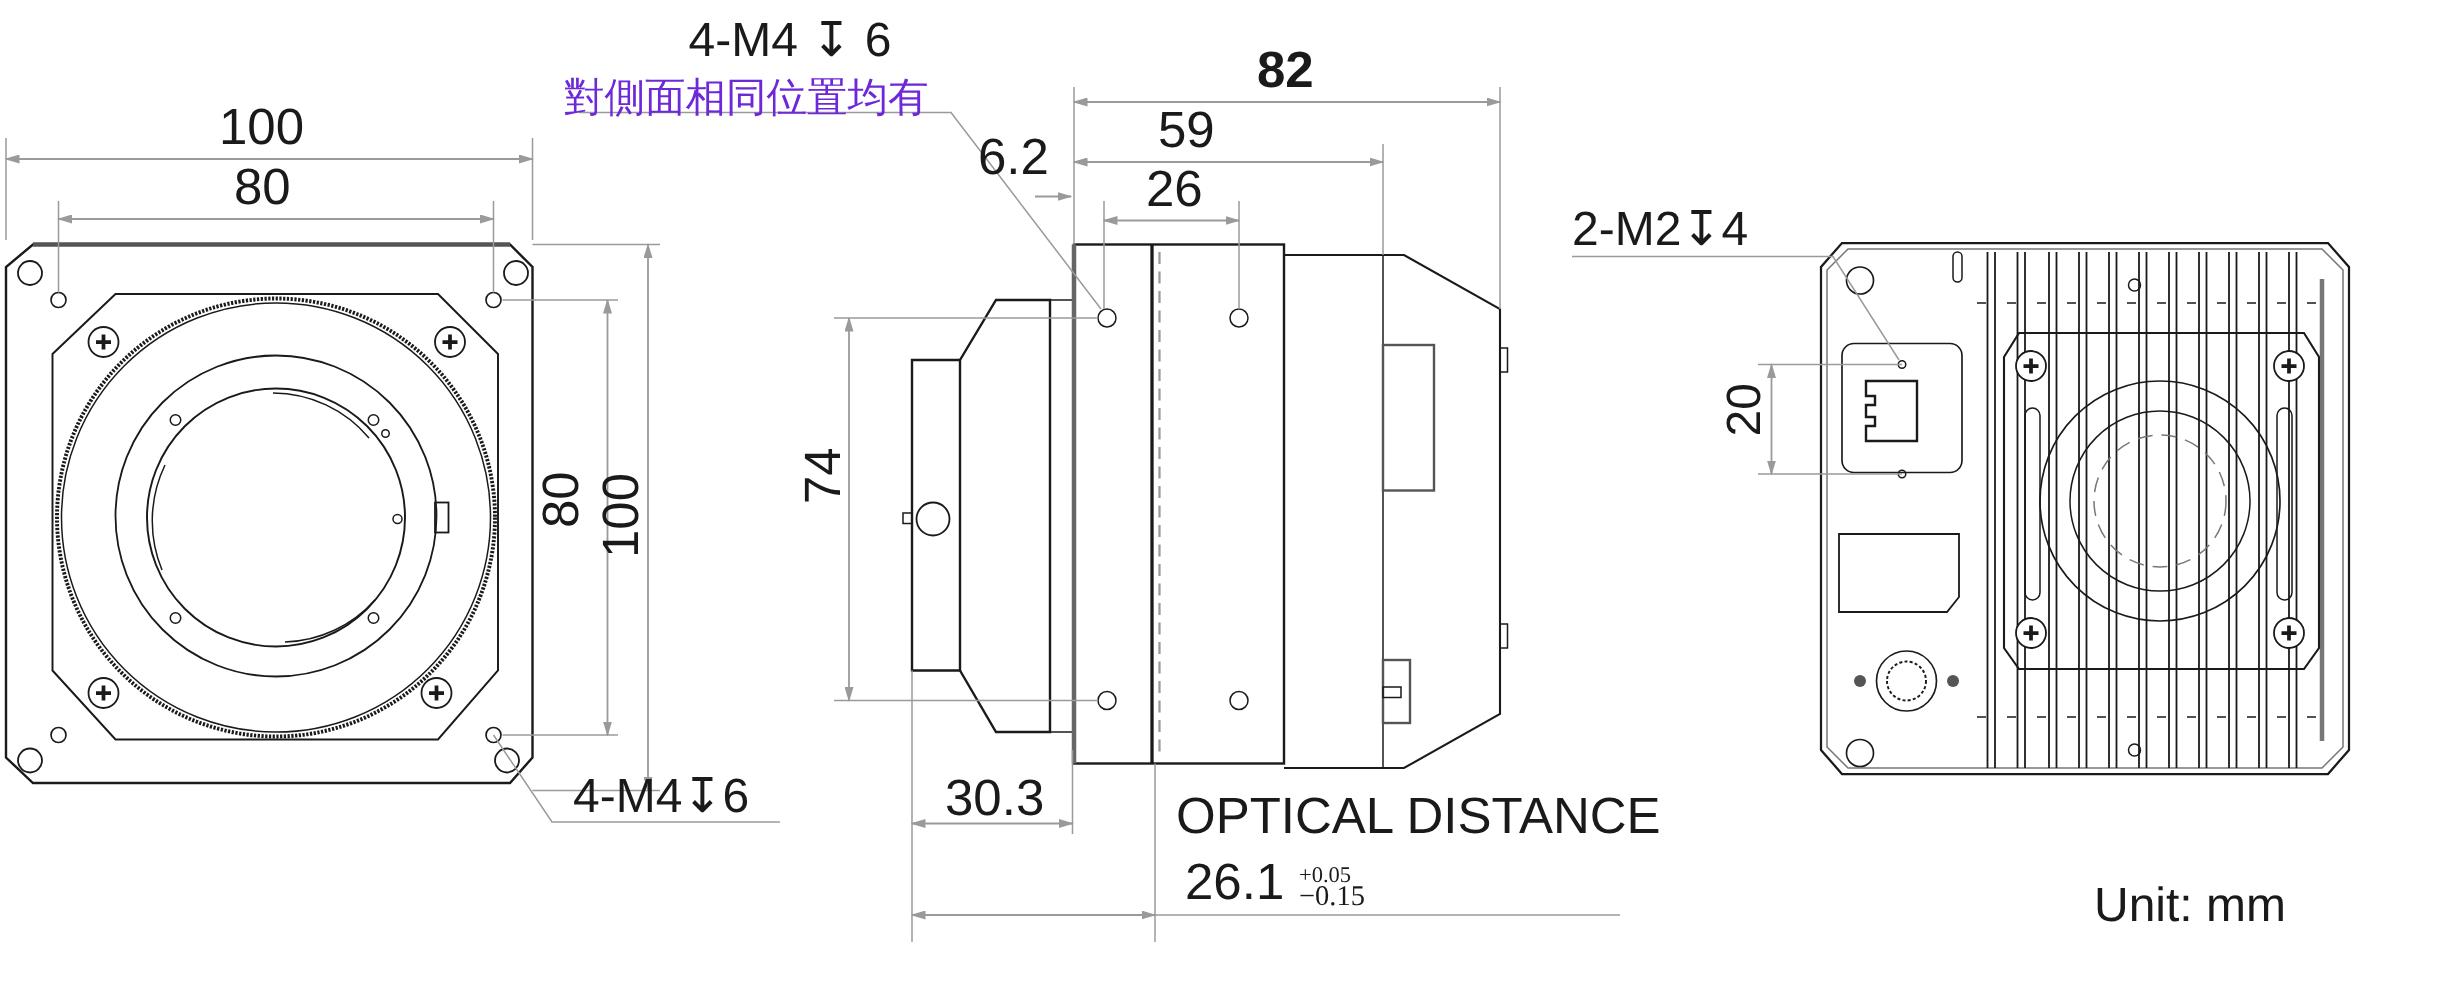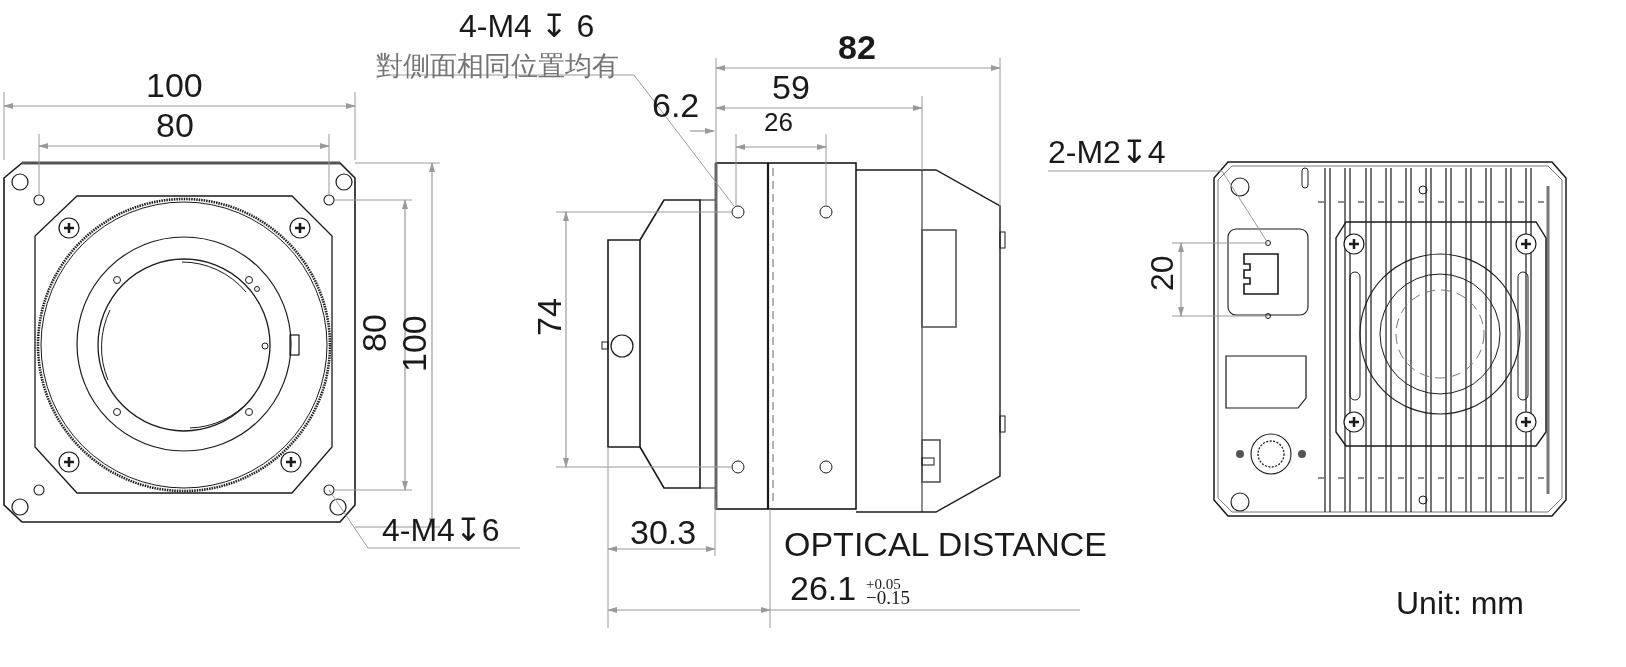--- a/index.html
+++ b/index.html
@@ -202,24 +202,24 @@
   </g>
 </svg>
 
 <div class="lbl" style="left:146px;top:68px;font-size:34px;">100</div>
 <div class="lbl" style="left:156px;top:108px;font-size:34px;">80</div>
 <div class="lbl" style="left:357px;top:330px;font-size:34px;transform:rotate(-90deg);transform-origin:left top;top:352px;">80</div>
 <div class="lbl" style="left:397px;top:372px;font-size:34px;transform:rotate(-90deg);transform-origin:left top;">100</div>
 <div class="lbl" style="left:382px;top:514px;font-size:32px;text-align:center;">4-M4↧6</div>
 
 <div class="lbl" style="left:459px;top:10px;font-size:32px;">4-M4 ↧ 6</div>
-<div class="lbl cjk" style="left:376px;top:52px;font-size:27px;color:#737373;">對側面相同位置均有</div>
+<div class="lbl cjk" style="left:376px;top:52px;font-size:27px;color:#6d28d9;">對側面相同位置均有</div>
 <div class="lbl" style="left:838px;top:30px;font-size:34px;font-weight:bold;">82</div>
 <div class="lbl" style="left:772px;top:70px;font-size:34px;">59</div>
-<div class="lbl" style="left:764px;top:109px;font-size:26px;">26</div>
+<div class="lbl" style="left:764px;top:109px;font-size:34px;">26</div>
 <div class="lbl" style="left:652px;top:88px;font-size:34px;">6.2</div>
 <div class="lbl" style="left:532px;top:336px;font-size:34px;transform:rotate(-90deg);transform-origin:left top;">74</div>
 <div class="lbl" style="left:630px;top:515px;font-size:34px;text-align:center;">30.3</div>
 <div class="lbl" style="left:784px;top:527px;font-size:34px;">OPTICAL DISTANCE</div>
 <div class="lbl" style="left:790px;top:571px;font-size:34px;">26.1</div>
 <div class="lbl" style="left:866px;top:552px;font-size:15px;font-family:'Liberation Serif',serif;margin-top:25px;">+0.05</div>
 <div class="lbl" style="left:866px;top:588px;font-size:19px;font-family:'Liberation Serif',serif;">−0.15</div>
 
 <div class="lbl" style="left:1048px;top:136px;font-size:32px;">2-M2↧4</div>
 <div class="lbl" style="left:1146px;top:291px;font-size:32px;transform:rotate(-90deg);transform-origin:left top;">20</div>

